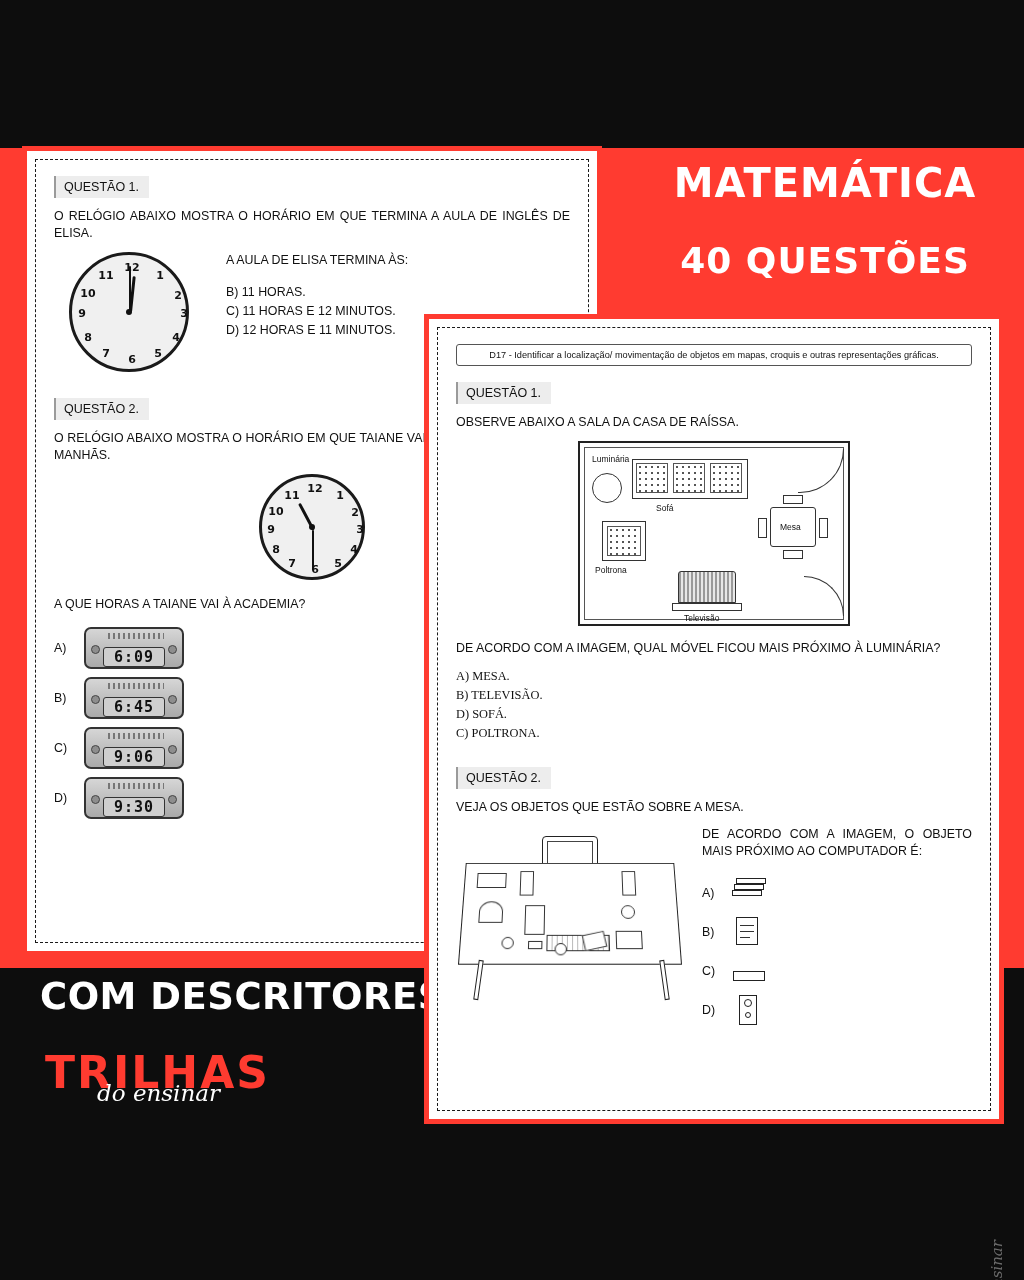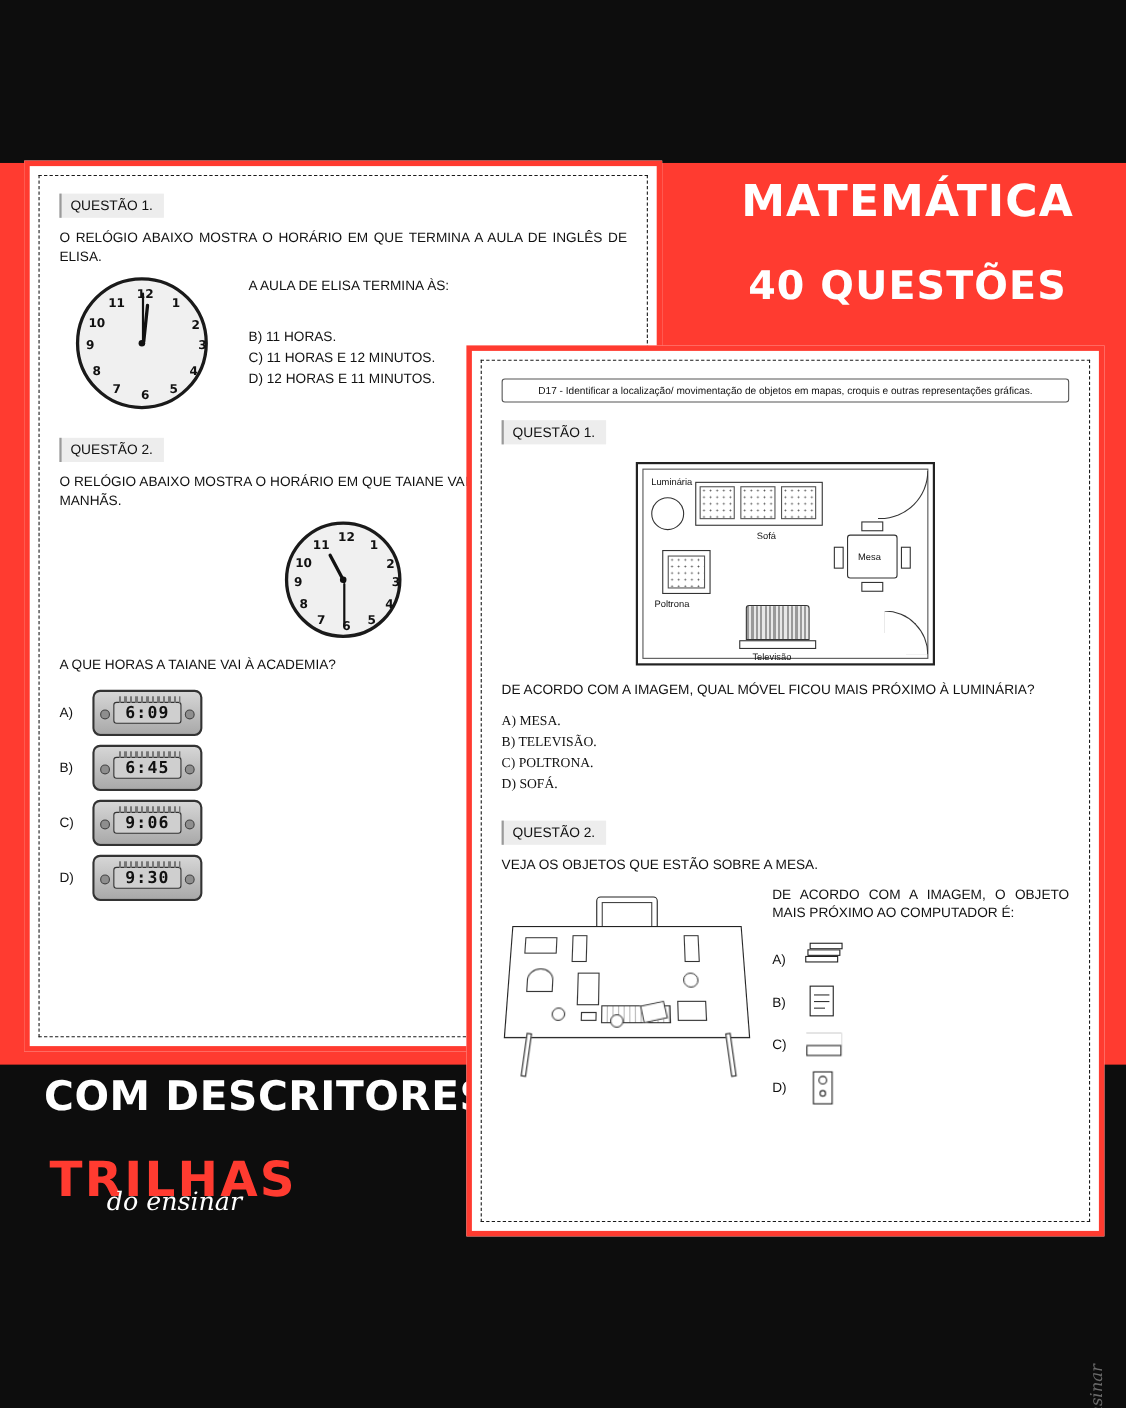--- a/index.html
+++ b/index.html
@@ -121,21 +121,21 @@
     border-radius:2px;
   }
   .center-dot {
     position:absolute; width:6px; height:6px; background:#111; border-radius:50%;
   }
 
   
   .digital {
     width:100px; height:42px; border:2px solid #333; border-radius:7px;
     background:linear-gradient(#d6d6d6,#a9a9a9);
-    position:relative; display:flex; align-items:center; justify-content:center;
+    position:relative; display:flex; align-items:flex-end; justify-content:center;
   }
   .digital .screen {
     width:62px; height:20px; background:#cfcfcf;
     border:1.5px solid #333; border-radius:3px;
     display:flex; align-items:center; justify-content:center;
     font-family:"DejaVu Sans Mono", monospace;
     font-size:15px; font-weight:bold; color:#111; letter-spacing:1px;
   }
   .digital .knob {
     position:absolute; width:9px; height:9px; border-radius:50%;
@@ -235,21 +235,21 @@
           <div class="num" style="left:8px;   top:76px;">8</div>
           <div class="num" style="left:2px;   top:52px;">9</div>
           <div class="num" style="left:8px;   top:32px;">10</div>
           <div class="num" style="left:26px;  top:14px;">11</div>
           <div class="hand" style="width:3px;height:36px;left:56.5px;top:21px;transform:rotate(6deg);"></div>
           <div class="hand" style="width:2px;height:46px;left:57px;top:11px;transform:rotate(0deg);"></div>
           <div class="center-dot" style="left:54px;top:54px;"></div>
         </div>
       </div>
       <div style="flex:1;">
-        <p class="q-text" style="margin-bottom:28px;">A AULA DE ELISA TERMINA ÀS:</p>
+        <p class="q-text" style="margin-bottom:14px;">A AULA DE ELISA TERMINA ÀS:</p>
         <div class="opts">
           <div class="opt-row">B) 11 HORAS.</div>
           <div class="opt-row">C) 11 HORAS E 12 MINUTOS.</div>
           <div class="opt-row">D) 12 HORAS E 11 MINUTOS.</div>
         </div>
       </div>
     </div>
 
     <div style="height:26px;"></div>
 
@@ -319,20 +319,21 @@
 
   </div>
 </div>
 
 <div class="sheet sheet-b">
   <div class="sheet-inner">
 
     <div class="desc-box small">D17 - Identificar a localização/ movimentação de objetos em mapas, croquis e outras representações gráficas.</div>
 
     <div class="q-label">QUESTÃO 1.</div>
+    <p class="q-text">OBSERVE ABAIXO A SALA DA CASA DE RAÍSSA.</p>
 
     
     <div style="display:flex;justify-content:center;margin:6px 0 14px 0;">
       <div class="room">
 
         <div style="position:absolute;inset:4px;border:1px solid #555;"></div>
 
         <div style="position:absolute;right:4px;top:6px;width:46px;height:44px;border-right:1.4px solid #333;border-bottom:1.4px solid #333;border-radius:0 0 44px 0;"></div>
 
         <div style="position:absolute;right:4px;bottom:8px;width:40px;height:40px;border-right:1.4px solid #333;border-top:1.4px solid #333;border-radius:0 44px 0 0;"></div>
@@ -344,21 +345,21 @@
           <div class="sofa-cush" style="left:3px;top:3px;width:32px;height:30px;">
               <div class="dots"></div>
             </div>
           <div class="sofa-cush" style="left:40px;top:3px;width:32px;height:30px;">
               <div class="dots"></div>
             </div>
           <div class="sofa-cush" style="left:77px;top:3px;width:32px;height:30px;">
               <div class="dots"></div>
             </div>
         </div>
-        <div class="lbl" style="left:108px;top:60px;">Sofá</div>
+        <div class="lbl" style="left:76px;top:60px;">Sofá</div>
 
         <div class="obj" style="left:22px;top:78px;width:44px;height:40px;">
           <div class="sofa-cush" style="left:4px;top:4px;width:34px;height:30px;">
               <div class="dots"></div>
             </div>
         </div>
         <div class="lbl" style="left:15px;top:122px;">Poltrona</div>
 
         <div class="obj" style="left:190px;top:64px;width:46px;height:40px;border-radius:3px;"></div>
         <div class="obj" style="left:203px;top:52px;width:20px;height:9px;"></div>
@@ -371,22 +372,22 @@
         <div class="obj" style="left:92px;top:160px;width:70px;height:8px;"></div>
         <div class="lbl" style="left:104px;top:170px;">Televisão</div>
       </div>
     </div>
 
     <p class="q-text">DE ACORDO COM A IMAGEM, QUAL MÓVEL FICOU MAIS PRÓXIMO À LUMINÁRIA?</p>
 
     <div class="opts" style="margin-top:6px;font-family:Liberation Serif, serif;">
       <div class="opt-row">A) MESA.</div>
       <div class="opt-row">B) TELEVISÃO.</div>
+      <div class="opt-row">D) SOFÁ.</div>
       <div class="opt-row">C) POLTRONA.</div>
-      <div class="opt-row">D) SOFÁ.</div>
     </div>
 
     <div style="height:24px;"></div>
 
     <div class="q-label">QUESTÃO 2.</div>
     <p class="q-text">VEJA OS OBJETOS QUE ESTÃO SOBRE A MESA.</p>
 
     <div style="display:flex; gap:18px; align-items:flex-start; margin-top:6px;">
 
       <div class="desk-wrap">

